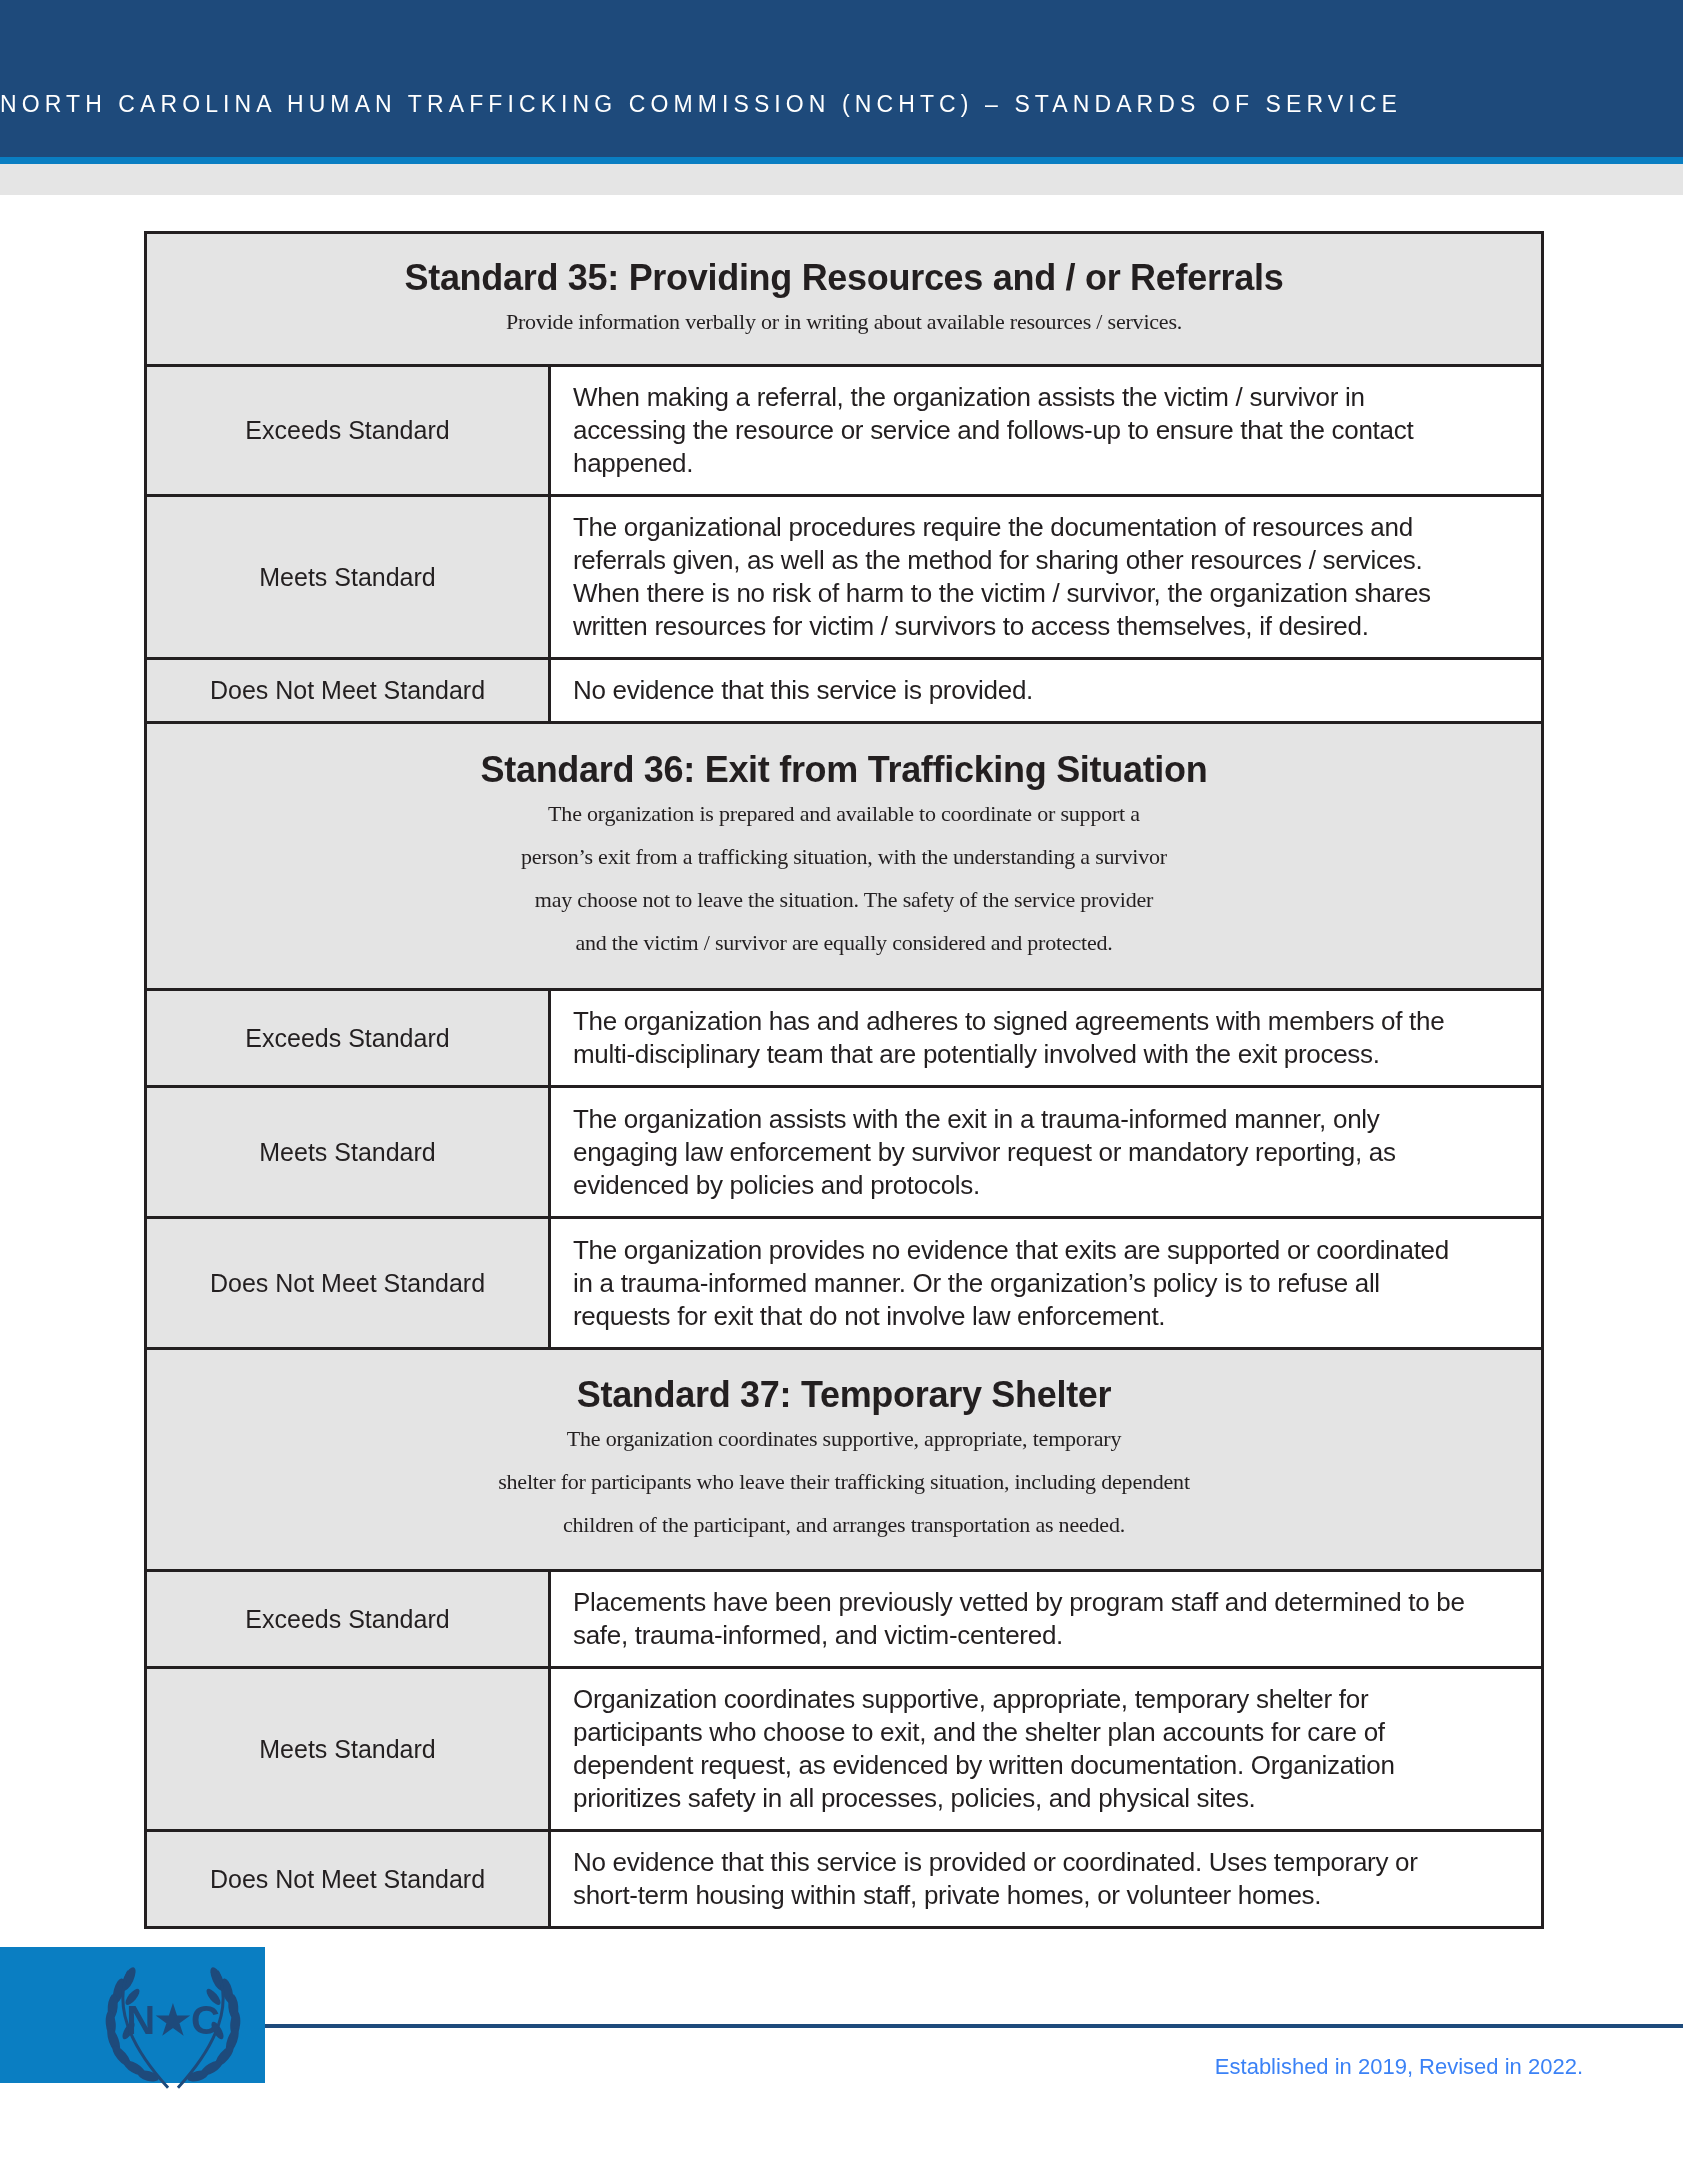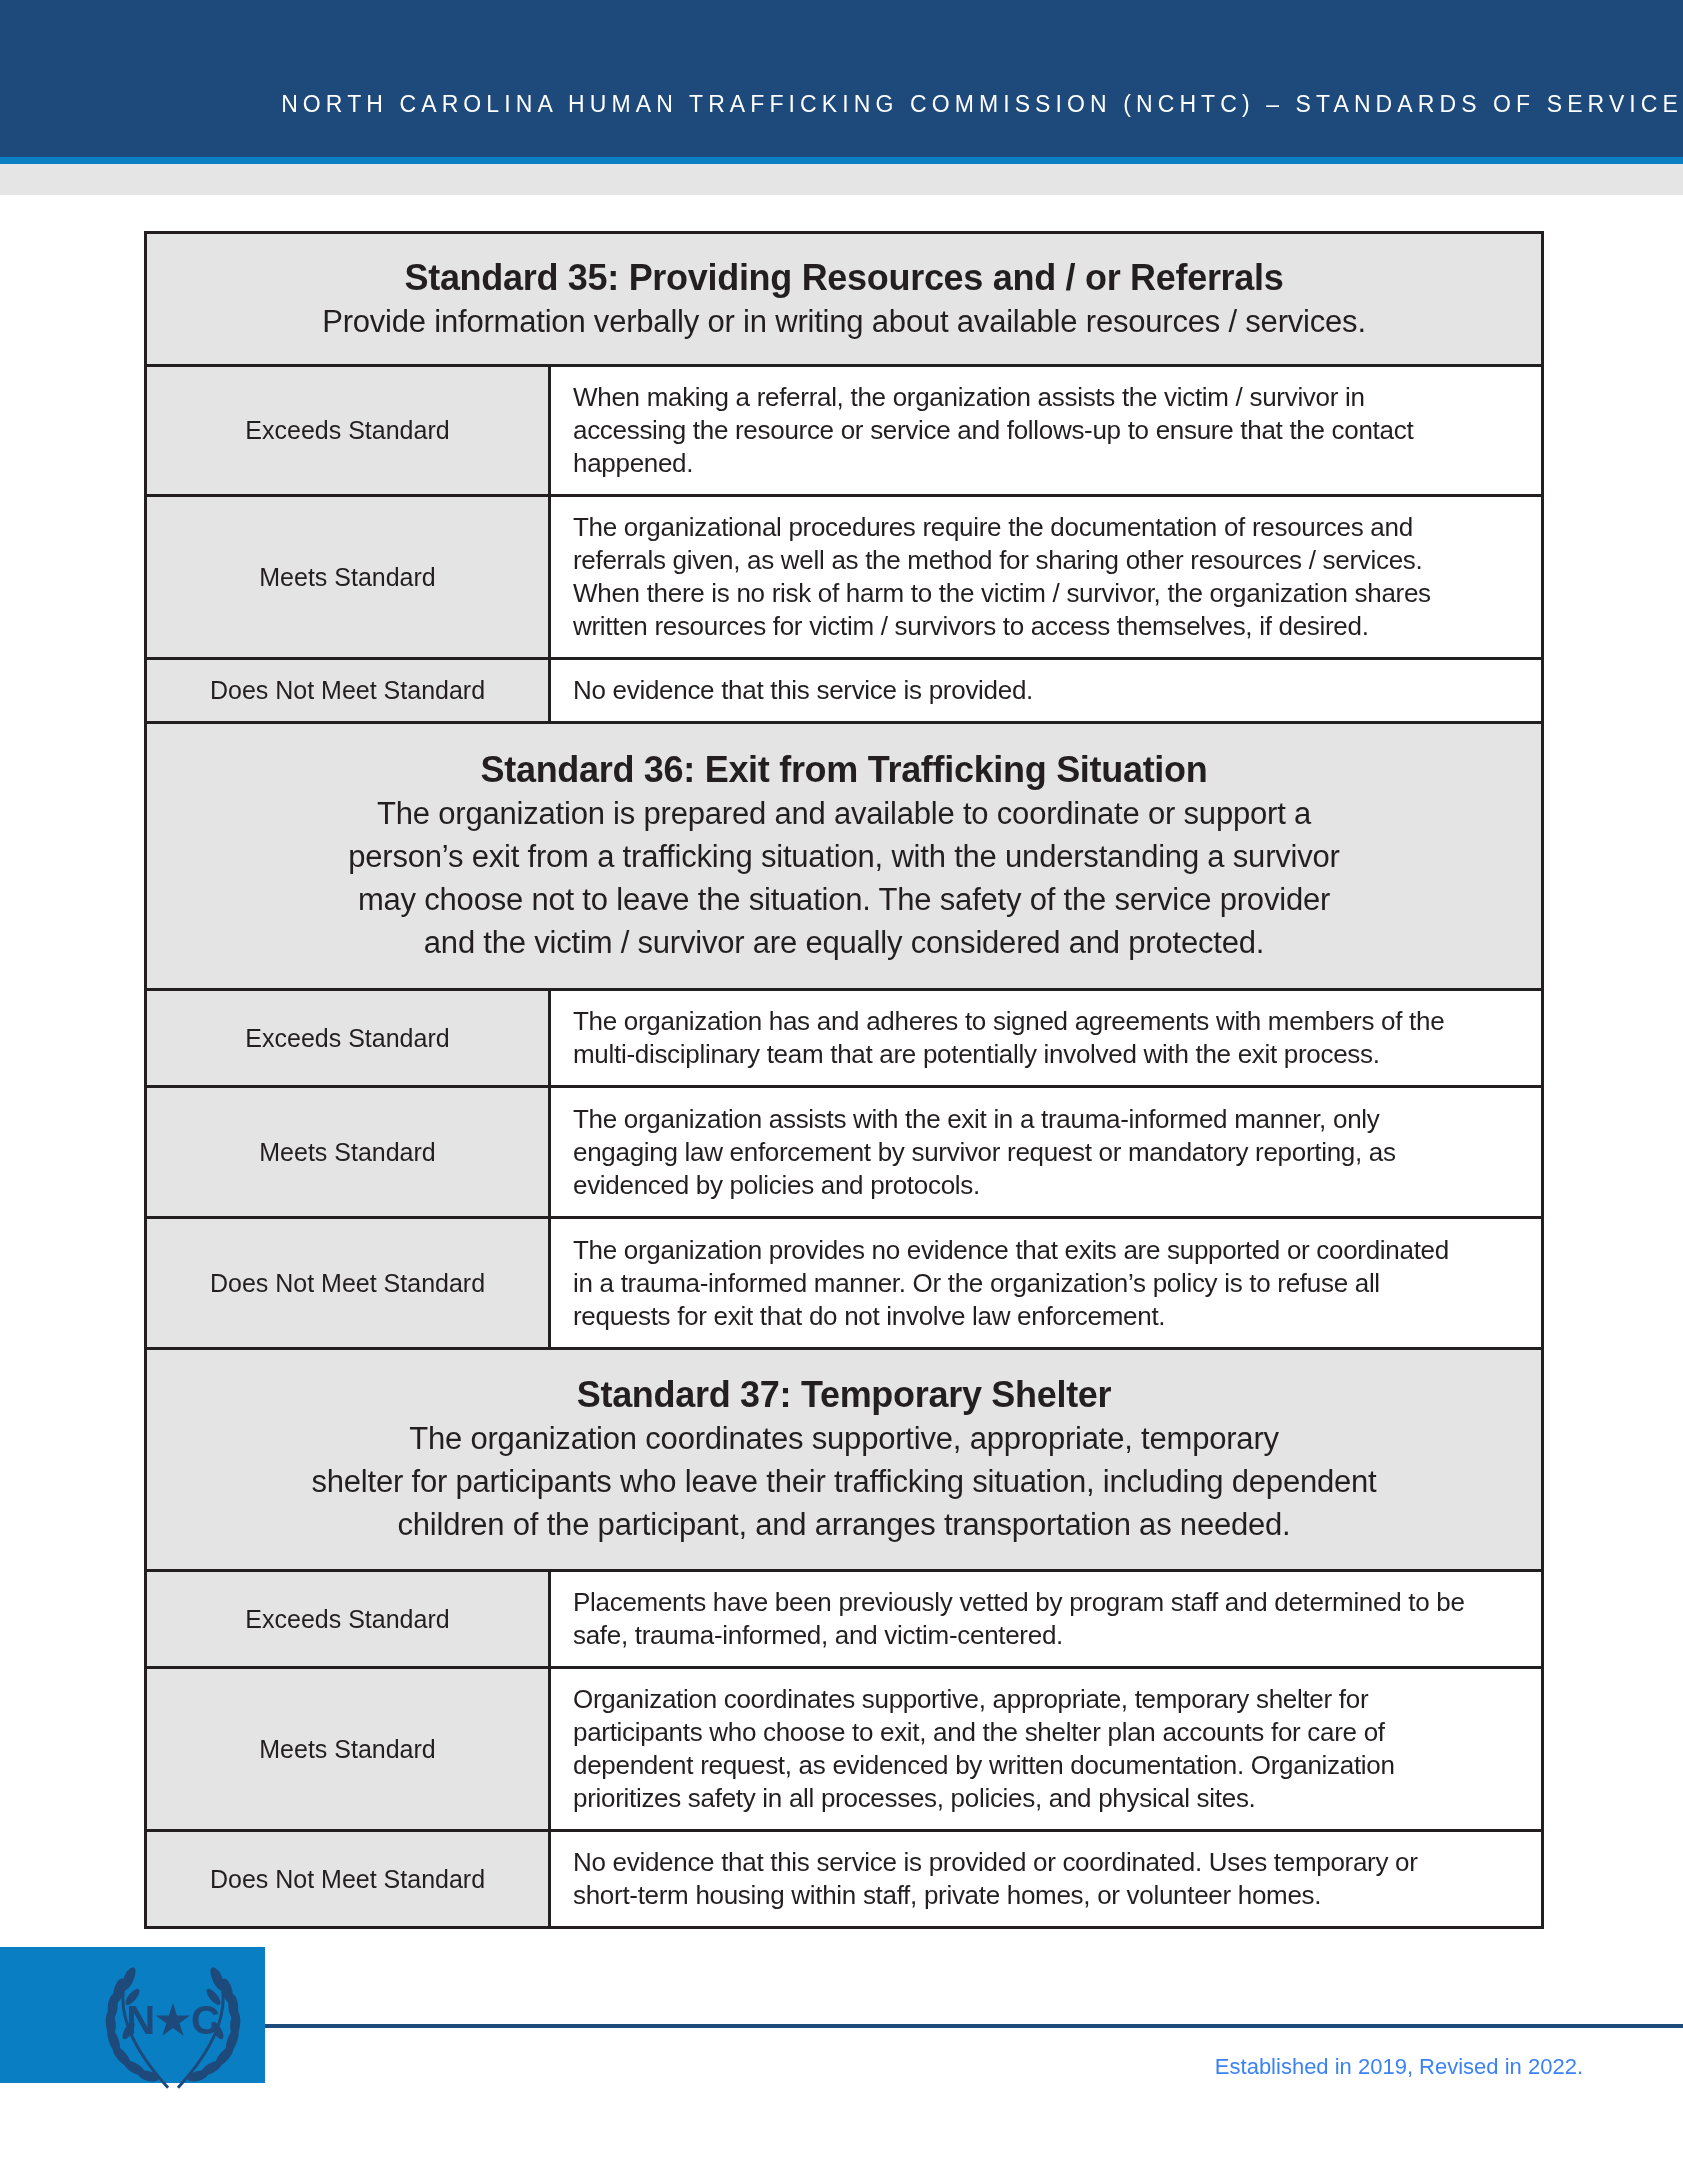--- a/index.html
+++ b/index.html
@@ -6,37 +6,37 @@
   body {
     width: 1683px; height: 2178px; position: relative; overflow: hidden;
     background: #ffffff;
     font-family: "DejaVu Sans Condensed", "Liberation Sans Narrow", "Liberation Sans", sans-serif;
     color: #231f20;
   }
   .top-band { position: absolute; left: 0; top: 0; width: 1683px; height: 157px; background: #1e4a7b; }
   .top-stripe { position: absolute; left: 0; top: 157px; width: 1683px; height: 7px; background: #0a7ec2; }
   .top-gray { position: absolute; left: 0; top: 164px; width: 1683px; height: 31px; background: #e5e5e5; }
   .top-title {
-    position: absolute; left: 0; top: 91px; width: 1683px; text-align: right;
+    position: absolute; left: 0; top: 91px; width: 1683px; text-align: left;
     color: #ffffff; font-family: "Liberation Sans", sans-serif; font-size: 23px;
     letter-spacing: 5.1px; white-space: nowrap;
   }
 
   .std-table {
     position: absolute; left: 99px; top: 231px; width: 1400px;
     border-collapse: collapse; table-layout: fixed; margin-left: 45px;
   }
   .std-table td { border: 3.5px solid #231f20; padding: 0; vertical-align: middle; }
   .hdr-cell { background: #e4e4e4; text-align: center; }
   .hdr-title {
     font-family: "Liberation Sans", sans-serif; font-weight: bold; font-size: 36px;
     line-height: 44px; display: block; letter-spacing: -0.3px;
   }
   .hdr-desc {
-    font-family: Liberation Sans, sans-serif; font-size: 31px; line-height: 43px;
+    font-family: Liberation Serif, serif; font-size: 22px; line-height: 43px;
     display: block; white-space: pre-line; letter-spacing: -0.2px; text-align: center;
   }
   .label-cell {
     width: 404px; background: #e4e4e4; text-align: center;
     font-family: "Liberation Sans", sans-serif; font-size: 25px;
   }
   .text-cell {
     background: #ffffff; padding: 0 22px !important;
     font-family: "Liberation Sans Narrow", "Liberation Sans", sans-serif;
     font-size: 26px; line-height: 33px; white-space: pre-line;

